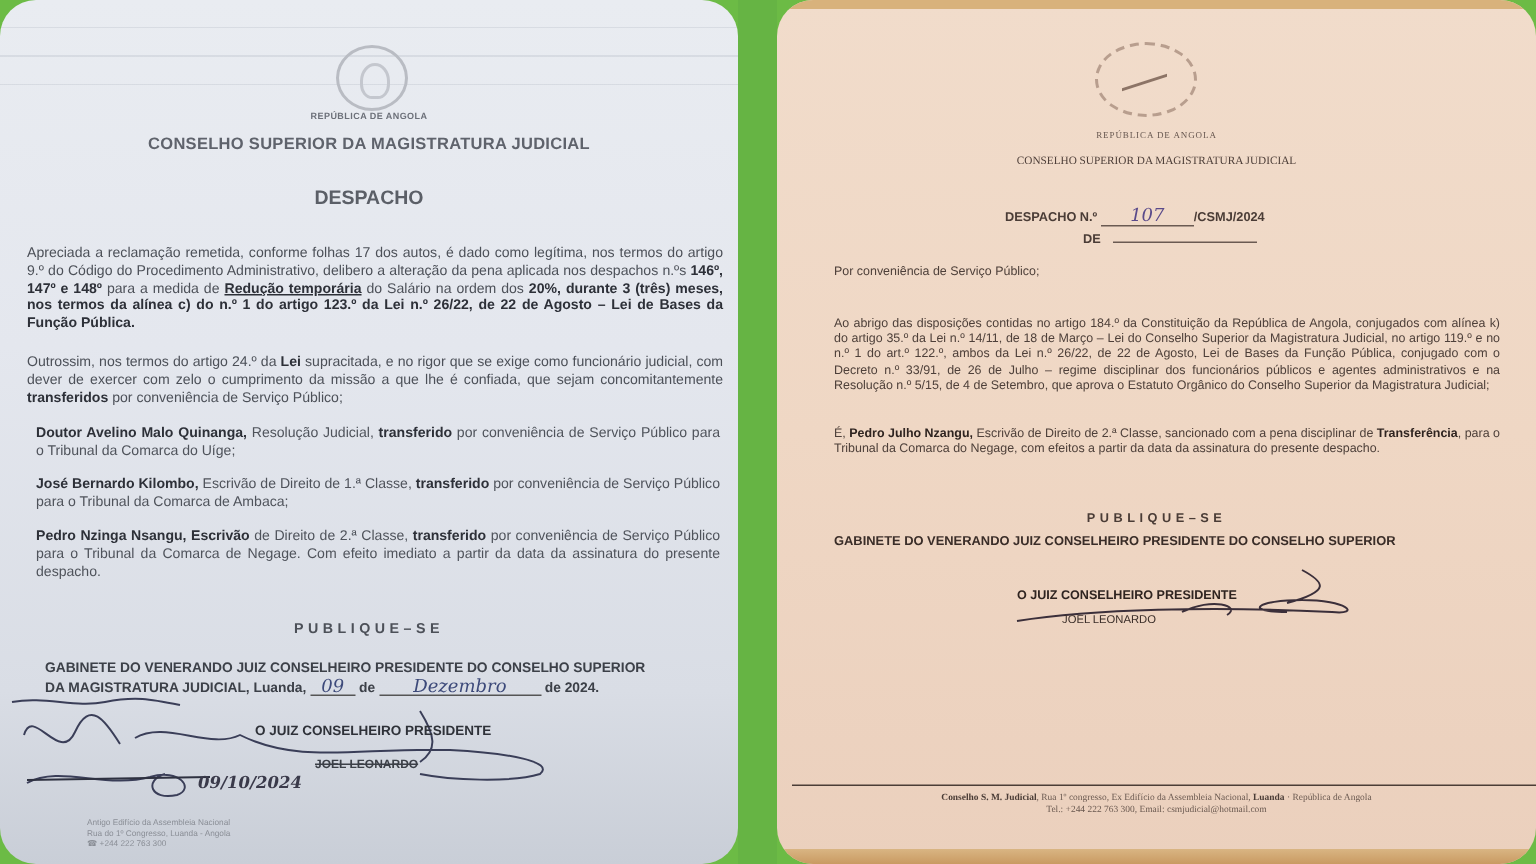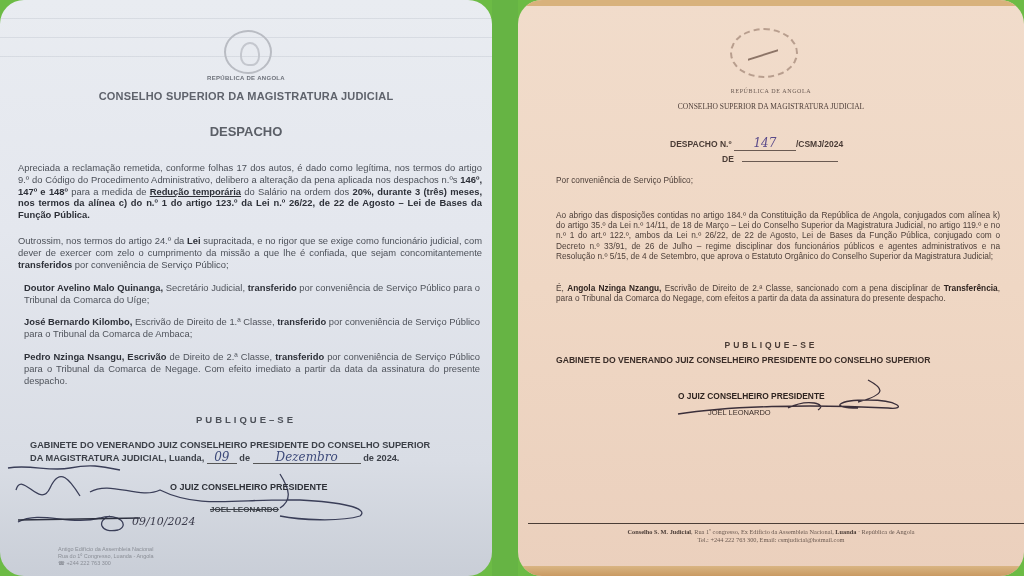--- a/index.html
+++ b/index.html
@@ -41,21 +41,21 @@
     .l-item { position: absolute; left: 24px; width: 456px; font-size: 9.4px; line-height: 11.8px; text-align: justify; color: #4f535b; }
     .l-item b { color: #2d3038; }
     .l-i1 { top: 282px; }
     .l-i2 { top: 316px; }
     .l-i3 { top: 351px; }
     .l-publique { position: absolute; left: 0; width: 492px; top: 414px; text-align: center; font-size: 9.5px; font-weight: bold; letter-spacing: 3px; color: #4c5058; }
     .l-gab { position: absolute; left: 30px; width: 452px; top: 440px; font-size: 9.2px; line-height: 11.5px; font-weight: bold; color: #3c4048; }
     .hand { font-family: "DejaVu Serif", serif; font-style: italic; font-weight: normal; color: #3d4a7a; display: inline-block; border-bottom: 1px solid #555; text-align: center; }
     .l-juiz { position: absolute; left: 170px; top: 482px; font-size: 9px; font-weight: bold; color: #2e3138; }
     .l-nome { position: absolute; left: 210px; top: 505px; font-size: 8px; font-weight: bold; color: #3c4048; text-decoration: line-through; }
-    .l-sigtext { position: absolute; left: 132px; top: 515px; font-family: "DejaVu Serif", serif; font-style: italic; font-size: 11px; color: #3a3a4a; }
+    .l-sigtext { position: absolute; left: 132px; top: 515px; font-family: "DejaVu Serif", serif; font-style: italic; font-size: 11px; color: #3a3a4a; font-weight: bold; }
     .l-footer { position: absolute; left: 58px; top: 546px; font-size: 5.5px; line-height: 7px; color: #8a8e96; }
     .sig-svg { position: absolute; pointer-events: none; }
 
     
     .crest-right { left: 212px; top: 28px; width: 68px; height: 50px; border: 2px dashed #b89e8e; }
     .crest-right::after { content: ""; position: absolute; left: 16px; top: 24px; width: 30px; height: 14px; border-top: 2px solid #8c7466; transform: skewY(-18deg); }
     .r-republica { position: absolute; left: 0; width: 506px; top: 88px; text-align: center; font-family: "Liberation Serif", serif; font-size: 6px; color: #6a5a52; letter-spacing: .6px; }
     .r-conselho { position: absolute; left: 0; width: 506px; top: 103px; text-align: center; font-family: "Liberation Serif", serif; font-size: 7.5px; line-height: 8.5px; color: #4d3e38; }
     .r-desp { position: absolute; left: 152px; top: 136px; font-size: 8.5px; font-weight: bold; color: #4a3c36; }
     .r-desp .hand { width: 62px; font-size: 12px; color: #5a4a8a; border-bottom-color: #6a5a52; }
@@ -82,21 +82,21 @@
 <div class="doc doc-left">
   <div class="crest crest-left"></div>
   <div class="l-republica">REPÚBLICA DE ANGOLA</div>
   <div class="l-conselho">CONSELHO SUPERIOR DA MAGISTRATURA JUDICIAL</div>
   <div class="l-title">DESPACHO</div>
 
   <p class="l-para l-p1"><span>Apreciada a reclamação remetida, conforme folhas 17 dos autos, é dado como legítima, nos termos do artigo 9.º do Código do Procedimento Administrativo, delibero a alteração da pena aplicada nos despachos n.ºs </span><b>146º, 147º e 148º</b><span> para a medida de </span><b style="text-decoration:underline">Redução temporária</b><span> do Salário na ordem dos </span><b>20%, durante 3 (três) meses, nos termos da alínea c) do n.º 1 do artigo 123.º da Lei n.º 26/22, de 22 de Agosto – Lei de Bases da Função Pública.</b></p>
 
   <p class="l-para l-p2"><span>Outrossim, nos termos do artigo 24.º da </span><b>Lei</b><span> supracitada,  e no rigor que se exige como funcionário judicial, com dever de exercer com zelo o cumprimento da missão a que lhe é confiada, que sejam concomitantemente </span><b>transferidos</b><span> por conveniência de Serviço Público;</span></p>
 
-  <p class="l-item l-i1"><b>Doutor Avelino Malo Quinanga,</b><span> Secretário Judicial, </span><b>transferido</b><span> por conveniência de Serviço Público para o Tribunal da Comarca do Uíge;</span></p>
+  <p class="l-item l-i1"><b>Doutor Avelino Malo Quinanga,</b><span> Resolução Judicial, </span><b>transferido</b><span> por conveniência de Serviço Público para o Tribunal da Comarca do Uíge;</span></p>
   <p class="l-item l-i2"><b>José Bernardo Kilombo,</b><span> Escrivão de Direito de 1.ª Classe, </span><b>transferido</b><span> por conveniência de Serviço Público para o Tribunal da Comarca de Ambaca;</span></p>
   <p class="l-item l-i3"><b>Pedro Nzinga Nsangu, Escrivão</b><span> de Direito de 2.ª Classe, </span><b>transferido</b><span> por conveniência de Serviço Público para o Tribunal da Comarca de Negage. Com efeito imediato a partir da data da assinatura do presente despacho.</span></p>
 
   <div class="l-publique">PUBLIQUE–SE</div>
 
   <div class="l-gab">
     <div>GABINETE DO VENERANDO JUIZ CONSELHEIRO PRESIDENTE DO CONSELHO SUPERIOR</div>
     <div><span>DA MAGISTRATURA JUDICIAL, Luanda, </span><span class="hand" style="width:30px;font-size:12px">09</span><span> de </span><span class="hand" style="width:108px;font-size:12px">Dezembro</span><span> de 2024.</span></div>
   </div>
 
@@ -118,26 +118,26 @@
 <div class="divider"></div>
 
 <div class="doc doc-right">
   <div class="top-strip"></div>
   <div class="crest crest-right"></div>
   <div class="r-republica">REPÚBLICA DE ANGOLA</div>
   <div class="r-conselho">
     <div>CONSELHO SUPERIOR DA MAGISTRATURA JUDICIAL</div>
   </div>
 
-  <div class="r-desp"><span>DESPACHO N.º </span><span class="hand">147</span><span>/CSMJ/2024</span></div>
+  <div class="r-desp"><span>DESPACHO N.º </span><span class="hand">107</span><span>/CSMJ/2024</span></div>
   <div class="r-de"><span>DE</span><span class="blank"></span></div>
 
   <p class="r-para r-p0">Por conveniência de Serviço Público;</p>
   <p class="r-para r-p1">Ao abrigo das disposições contidas no artigo 184.º da Constituição da República de Angola, conjugados com alínea k) do  artigo 35.º da  Lei n.º 14/11, de 18 de Março – Lei do Conselho Superior da Magistratura Judicial, no artigo 119.º e no n.º 1 do art.º 122.º, ambos da Lei n.º 26/22, de 22 de Agosto, Lei de Bases da Função Pública, conjugado com o Decreto n.º 33/91, de 26 de Julho – regime disciplinar dos funcionários públicos e agentes administrativos e na Resolução n.º 5/15, de 4 de Setembro, que aprova o Estatuto Orgânico do Conselho Superior da Magistratura Judicial;</p>
-  <p class="r-para r-p2"><span>É, </span><b>Angola Nzinga Nzangu,</b><span> Escrivão de Direito de 2.ª Classe, sancionado com a pena disciplinar de </span><b>Transferência</b><span>, para o Tribunal da Comarca do Negage, com efeitos a partir da data da assinatura do presente despacho.</span></p>
+  <p class="r-para r-p2"><span>É, </span><b>Pedro Julho Nzangu,</b><span> Escrivão de Direito de 2.ª Classe, sancionado com a pena disciplinar de </span><b>Transferência</b><span>, para o Tribunal da Comarca do Negage, com efeitos a partir da data da assinatura do presente despacho.</span></p>
 
   <div class="r-publique">PUBLIQUE–SE</div>
   <div class="r-gab">
     <div>GABINETE DO VENERANDO JUIZ CONSELHEIRO PRESIDENTE DO CONSELHO SUPERIOR</div>
   </div>
 
   <svg class="sig-svg" style="left:150px;top:378px" width="260" height="40">
     <path d="M200 2 C215 10, 220 16, 190 24 M10 36 C60 28, 140 26, 220 30 C240 32, 230 22, 200 22 C170 22, 160 30, 190 30 M120 30 C140 20, 160 26, 150 32" stroke="#3b2f3a" stroke-width="1.3" fill="none"></path>
   </svg>
   <div class="r-juiz">O JUIZ CONSELHEIRO PRESIDENTE</div>

